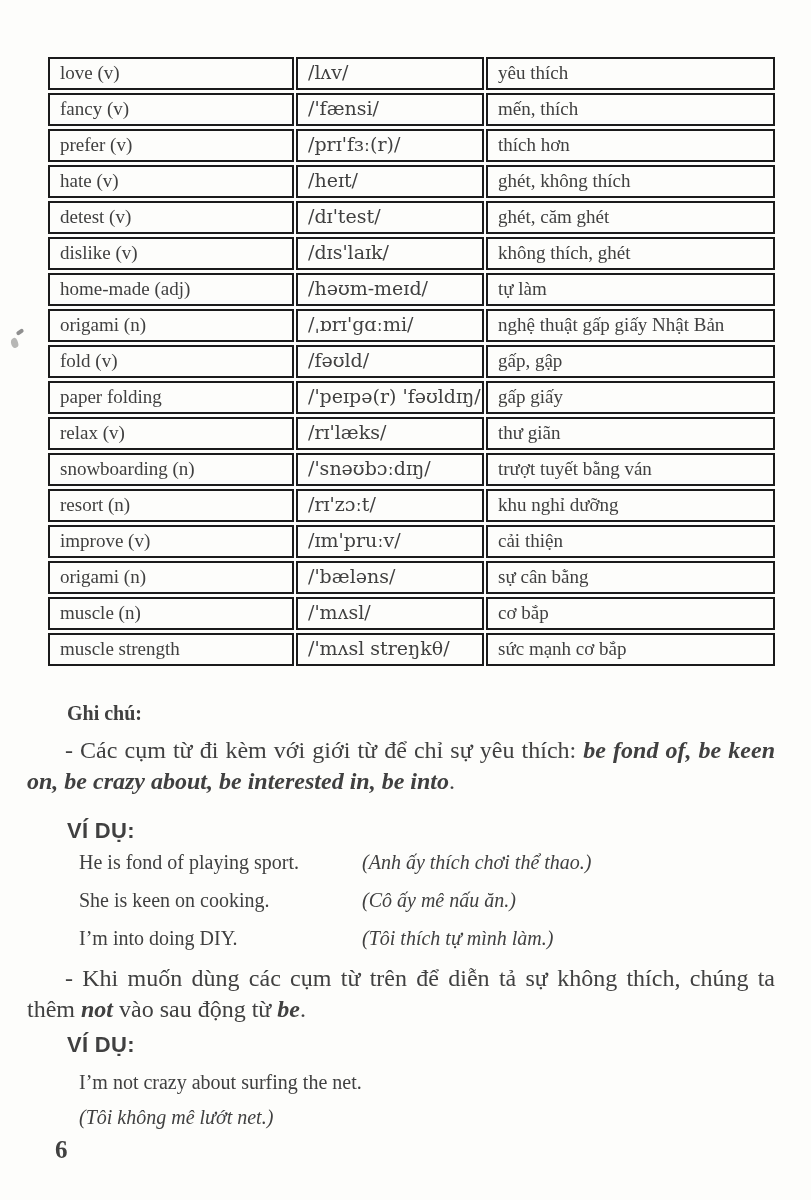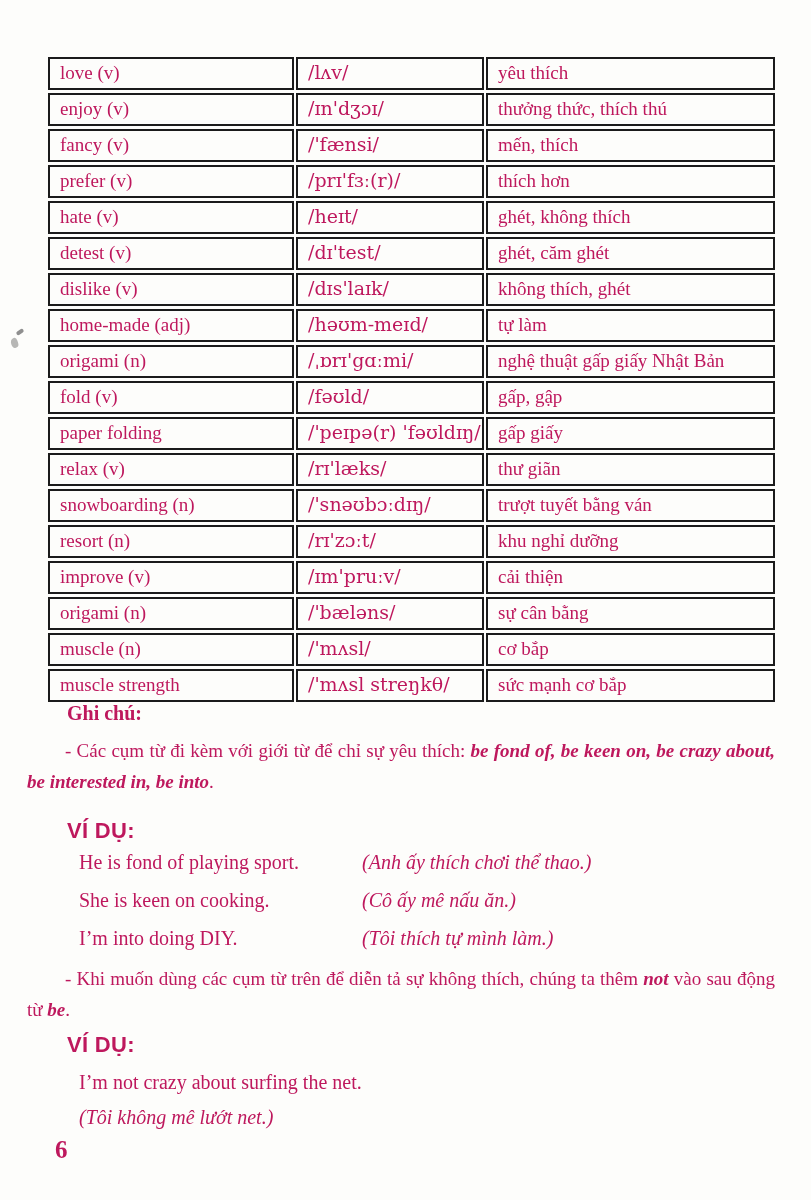--- a/index.html
+++ b/index.html
@@ -1,21 +1,21 @@
 <!DOCTYPE html>
 <html><head>
 <meta charset="utf-8">
 <style>
   html,body { margin:0; padding:0; }
   .page {
     position:relative;
     width:811px; height:1200px;
     background:#fdfdfb;
     font-family:"Liberation Serif","DejaVu Serif",serif;
-    color:#be185d;
+    color:#404040;
     overflow:hidden;
   }
 
   
   table.vocab {
     position:absolute; left:46px; top:54px;
     width:731px;
     border-collapse:separate;
     border-spacing:2px 3px;
     table-layout:fixed;
@@ -37,21 +37,21 @@
   
   .content {
     position:absolute; left:27px; top:700px; width:748px;
   }
   .ghichu {
     margin:0 0 0 40px;
     font-size:20px; font-weight:bold; line-height:26px;
   }
   .para {
     margin:9px 0 0 0;
-    font-size:19px; line-height:31px;
+    font-size:24px; line-height:31px;
     text-align:justify;
     text-indent:38px;
   }
   .para .bi { font-weight:bold; font-style:italic; }
   .vidu {
     margin:22px 0 0 40px;
     font-family:Liberation Sans, sans-serif;
     font-size:22px; font-weight:700; line-height:24px;
     letter-spacing:0.3px;
   }
@@ -97,25 +97,20 @@
   <span class="smudge"></span>
 
   <table class="vocab">
     <tbody>
     <tr>
       <td class="c-word">love (v)</td>
       <td class="c-ipa">/lʌv/</td>
       <td class="c-meaning">yêu thích</td>
     </tr>
 
-    <tr>
-      <td class="c-word">enjoy (v)</td>
-      <td class="c-ipa">/ɪn'dʒɔɪ/</td>
-      <td class="c-meaning">thưởng thức, thích thú</td>
-    </tr>
 
     <tr>
       <td class="c-word">fancy (v)</td>
       <td class="c-ipa">/'fænsi/</td>
       <td class="c-meaning">mến, thích</td>
     </tr>
 
     <tr>
       <td class="c-word">prefer (v)</td>
       <td class="c-ipa">/prɪ'fɜː(r)/</td>

